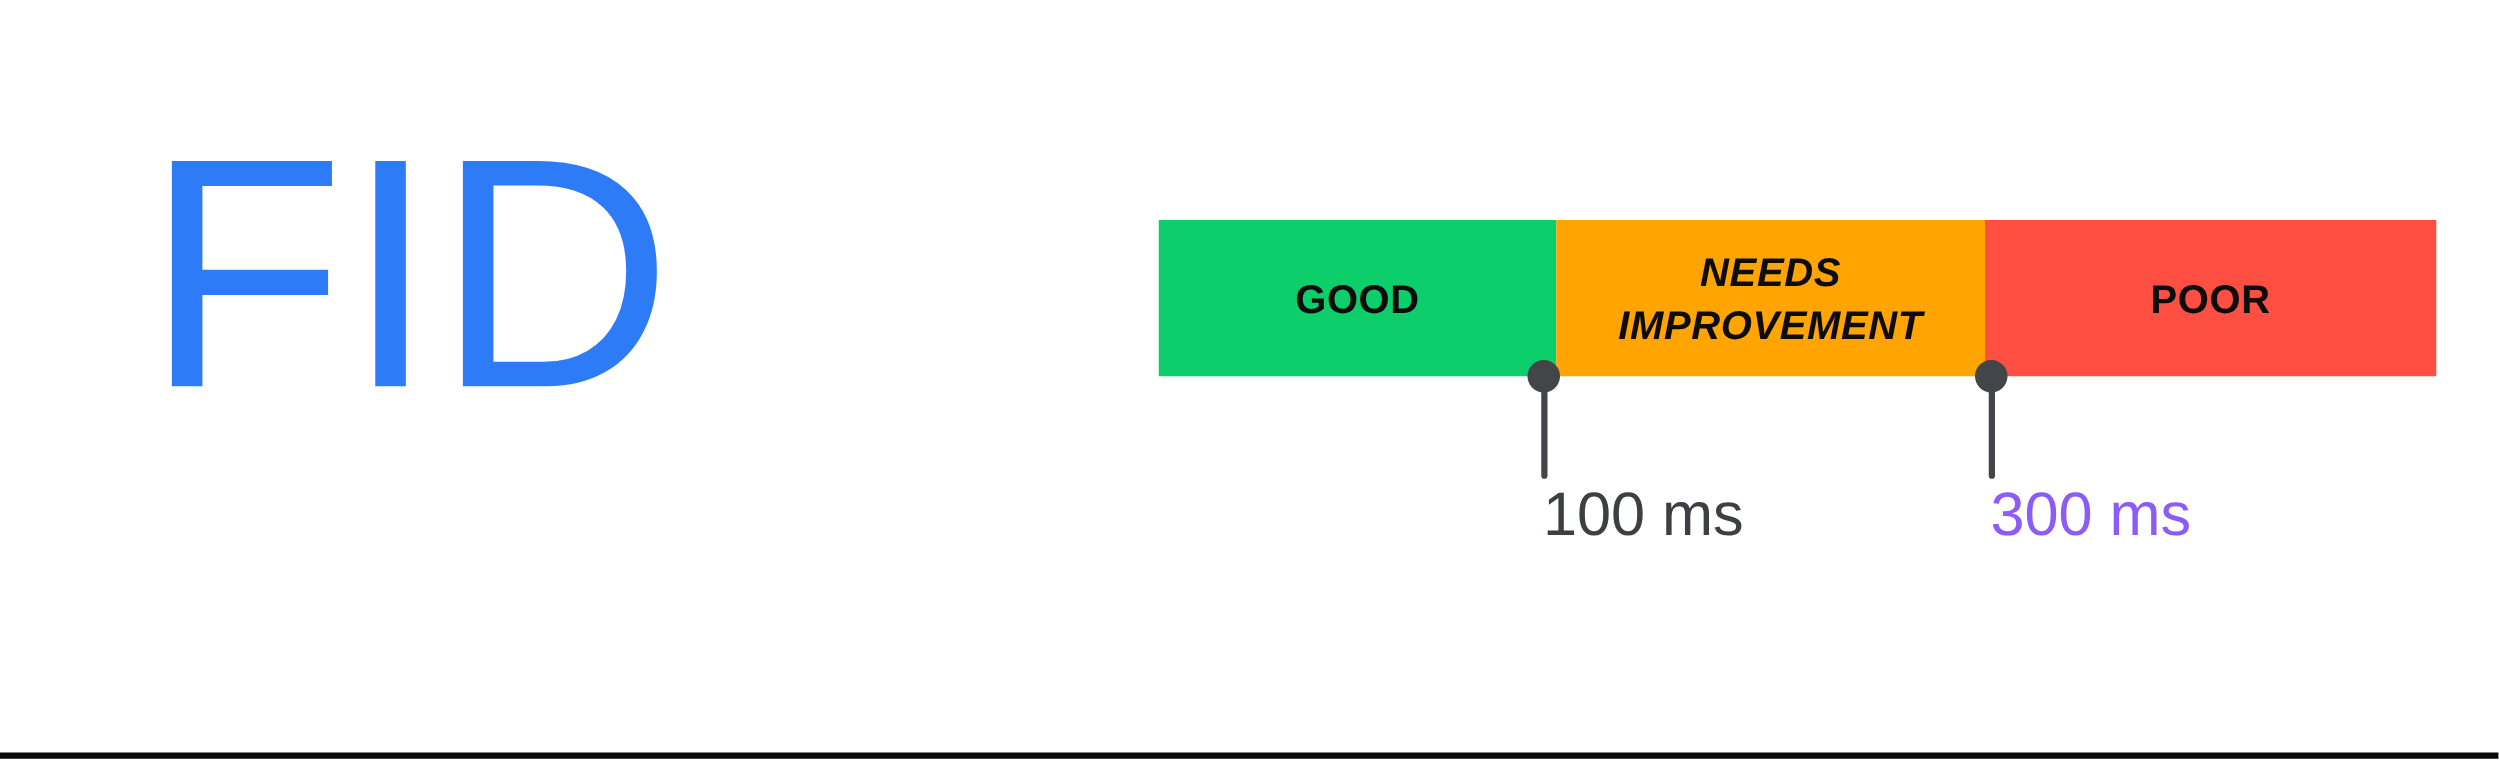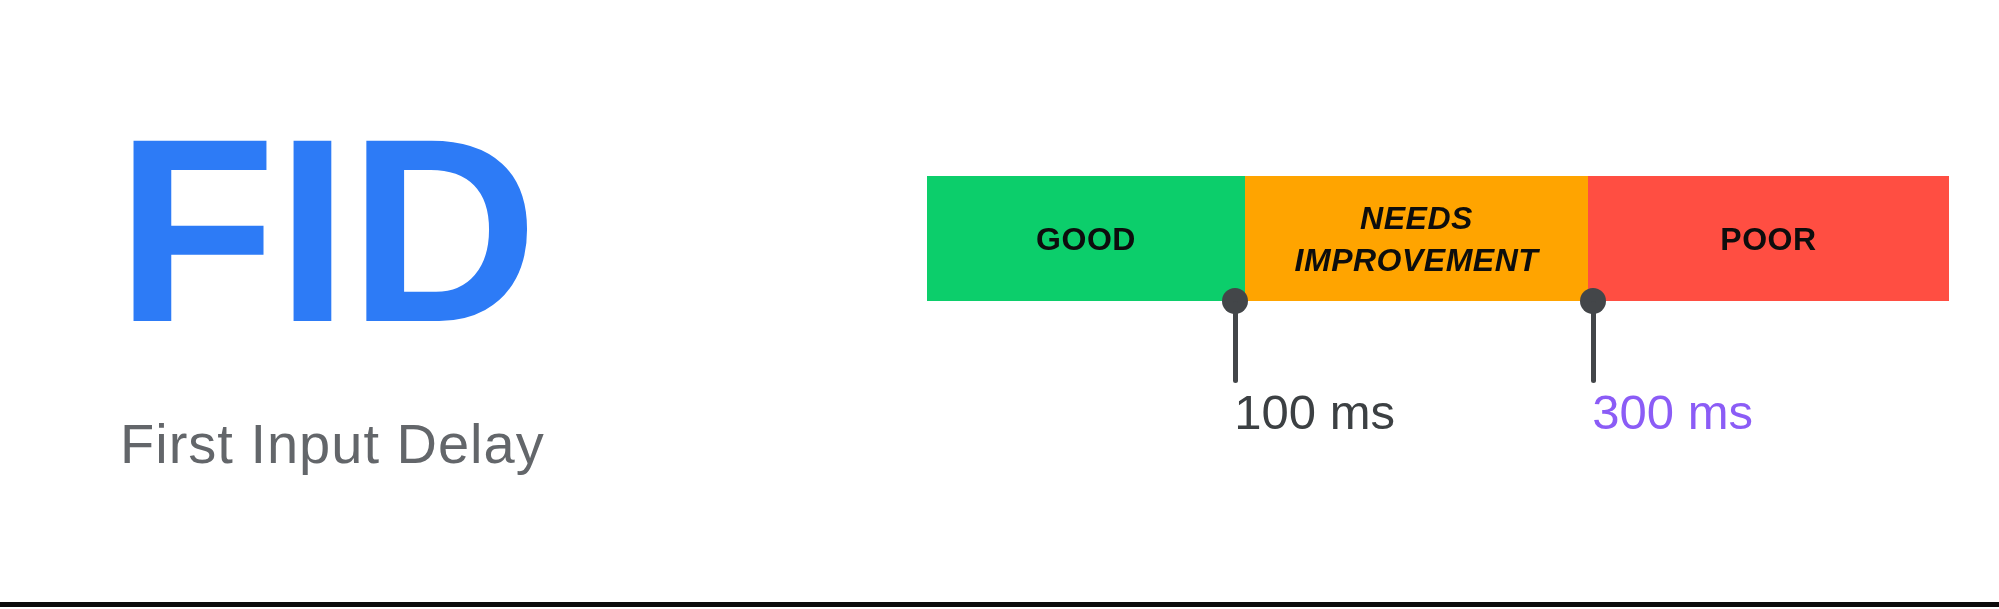--- a/index.html
+++ b/index.html
@@ -13,23 +13,23 @@
     width: 1999px;
     height: 609px;
     background: #ffffff;
     overflow: hidden;
   }
 
   
   .metric-abbr {
     position: absolute;
     left: 116px;
-    top: 100px;
+    top: 88px;
     font-size: 262px;
-    font-weight: 700;
+    font-weight: 400;
     line-height: 1;
     letter-spacing: 0px;
     text-align: center;
   }
   .metric-name {
     position: absolute;
     left: 120px;
     top: 416px;
     font-size: 56px;
     font-weight: 400;
@@ -106,21 +106,20 @@
     height: 5px;
   }
 </style>
 </head>
 <body>
 
 <div class="canvas">
 
   <div class="metric-abbr" style="color: rgb(45, 123, 246);">FID</div>
 
-  <div class="metric-name" style="color: rgb(99, 102, 106);">First Input Delay</div>
 
   <div class="scale-bar">
     <div class="scale-segment seg-good" style="background-color: rgb(12, 206, 107);">
       <span class="seg-label">GOOD</span>
     </div>
     <div class="scale-segment seg-needs" style="background-color: rgb(255, 164, 0);">
       <span class="seg-label">NEEDS IMPROVEMENT</span>
     </div>
     <div class="scale-segment seg-poor" style="background-color: rgb(255, 78, 66);">
       <span class="seg-label">POOR</span>

